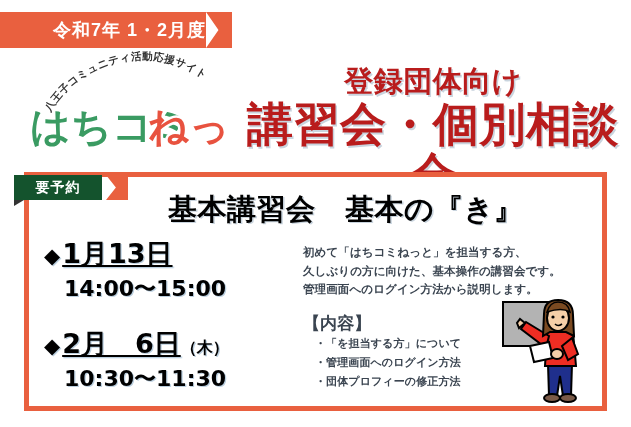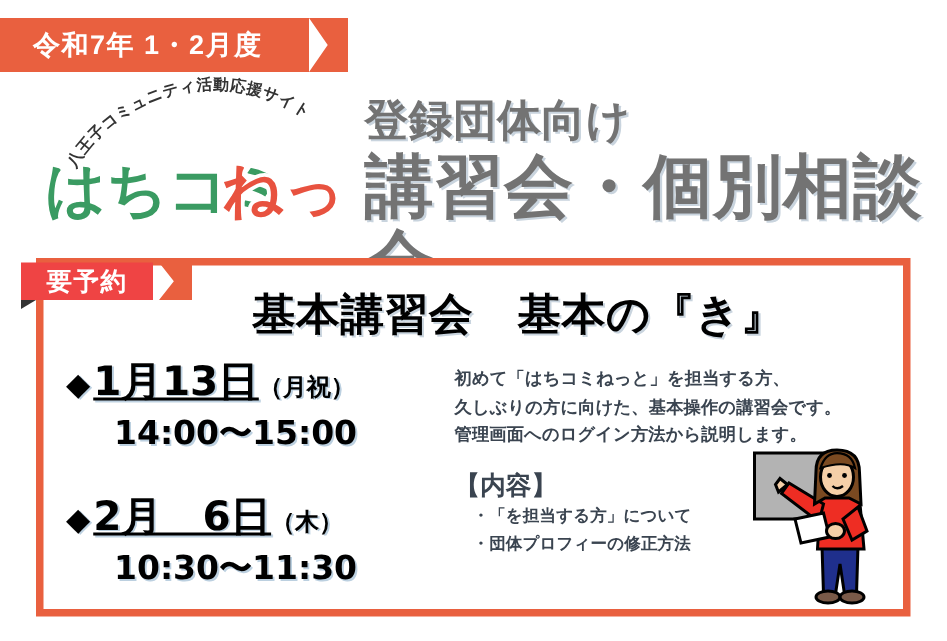--- a/index.html
+++ b/index.html
@@ -29,20 +29,21 @@
     color: #ffffff;
     font-size: 18px;
     font-weight: bold;
     letter-spacing: 1px;
     display: flex;
     align-items: center;
     padding-left: 22px;
     box-sizing: border-box;
     -webkit-clip-path: polygon(0 0, 100% 0, 100% 100%, 0 100%);
             clip-path: polygon(0 0, 100% 0, 100% 100%, 0 100%);
+            justify-content: flex-end;
   }
   .period-ribbon-tail {
     position: absolute;
     left: 206px;
     top: 12px;
     width: 26px;
     height: 36px;
     background: #e9603f;
     -webkit-clip-path: polygon(0 0, 100% 0, 100% 100%, 0 100%, 48% 50%);
             clip-path: polygon(0 0, 100% 0, 100% 100%, 0 100%, 48% 50%);
@@ -93,24 +94,25 @@
   
   .headline {
     position: absolute;
     left: 243px;
     top: 66px;
     width: 380px;
   }
   .headline-line {
     font-family: Liberation Sans, sans-serif;
     font-weight: bold;
-    color: #737373;
+    color: #b91c1c;
     line-height: 1.08;
     letter-spacing: 0.5px;
     text-shadow: 1.5px 1.5px 0 #c9d4de;
+    text-align: center;
   }
   .headline-line-1 { font-size: 29px; }
   .headline-line-2 { font-size: 46px; margin-top: 3px; }
 
   
   .content-frame {
     position: absolute;
     left: 24px;
     top: 172px;
     width: 583px;
@@ -120,23 +122,23 @@
     background: #ffffff;
   }
 
   
   .reserve-ribbon {
     position: absolute;
     left: 14px;
     top: 175px;
     height: 25px;
     width: 88px;
-    background: #ef4444;
+    background: #14532d;
     color: #ffffff;
-    font-size: 17px;
+    font-size: 14px;
     font-weight: bold;
     letter-spacing: 1px;
     display: flex;
     align-items: center;
     justify-content: center;
     z-index: 4;
   }
   .reserve-ribbon-tail {
     position: absolute;
     left: 106px;
@@ -203,21 +205,21 @@
     white-space: pre;
     text-decoration: underline;
   }
   .date-weekday {
     font-size: 16px;
     font-weight: bold;
     letter-spacing: 0px;
   }
   .date-time {
     margin-top: 2px;
-    margin-left: 32px;
+    margin-left: 20px;
     font-family: "DejaVu Sans", sans-serif;
     font-size: 22px;
     font-weight: bold;
     color: #000000;
     letter-spacing: 0px;
     text-shadow: 1.2px 1.2px 0 #bcd0e0;
   }
 
   
   .desc-col {
@@ -308,21 +310,20 @@
   <div class="reserve-ribbon-tail"></div>
 
   <div class="section-heading">基本講習会　基本の『き』</div>
 
   <div class="dates-col">
 
     <div class="date-entry">
       <div class="date-row">
         <span class="date-diamond">◆</span>
         <span class="date-main">1月13日</span>
-        <span class="date-weekday">（月祝）</span>
       </div>
       <div class="date-time">14:00〜15:00</div>
     </div>
 
     <div class="date-entry">
       <div class="date-row">
         <span class="date-diamond">◆</span>
         <span class="date-main">2月　6日</span>
         <span class="date-weekday">（木）</span>
       </div>
@@ -332,20 +333,21 @@
   </div>
 
   <div class="desc-col">
     <div class="desc-line">初めて「はちコミねっと」を担当する方、</div>
     <div class="desc-line">久しぶりの方に向けた、基本操作の講習会です。</div>
     <div class="desc-line">管理画面へのログイン方法から説明します。</div>
 
     <div class="content-block">
       <div class="content-title">【内容】</div>
       <div class="content-item">・「を担当する方」について</div>
+      <div class="content-item">・管理画面へのログイン方法</div>
       <div class="content-item">・団体プロフィーの修正方法</div>
     </div>
   </div>
 
   <div class="illustration">
     <svg viewBox="0 0 110 112" width="110" height="112">
 
       <rect x="3" y="6" width="56" height="44" fill="#b3b3b3" stroke="#000000" stroke-width="2"></rect>
 
       <path d="M48 68 L72 68 L71 100 L63 100 L60 80 L57 100 L49 100 Z" fill="#1f2f8c" stroke="#000000" stroke-width="2"></path>

